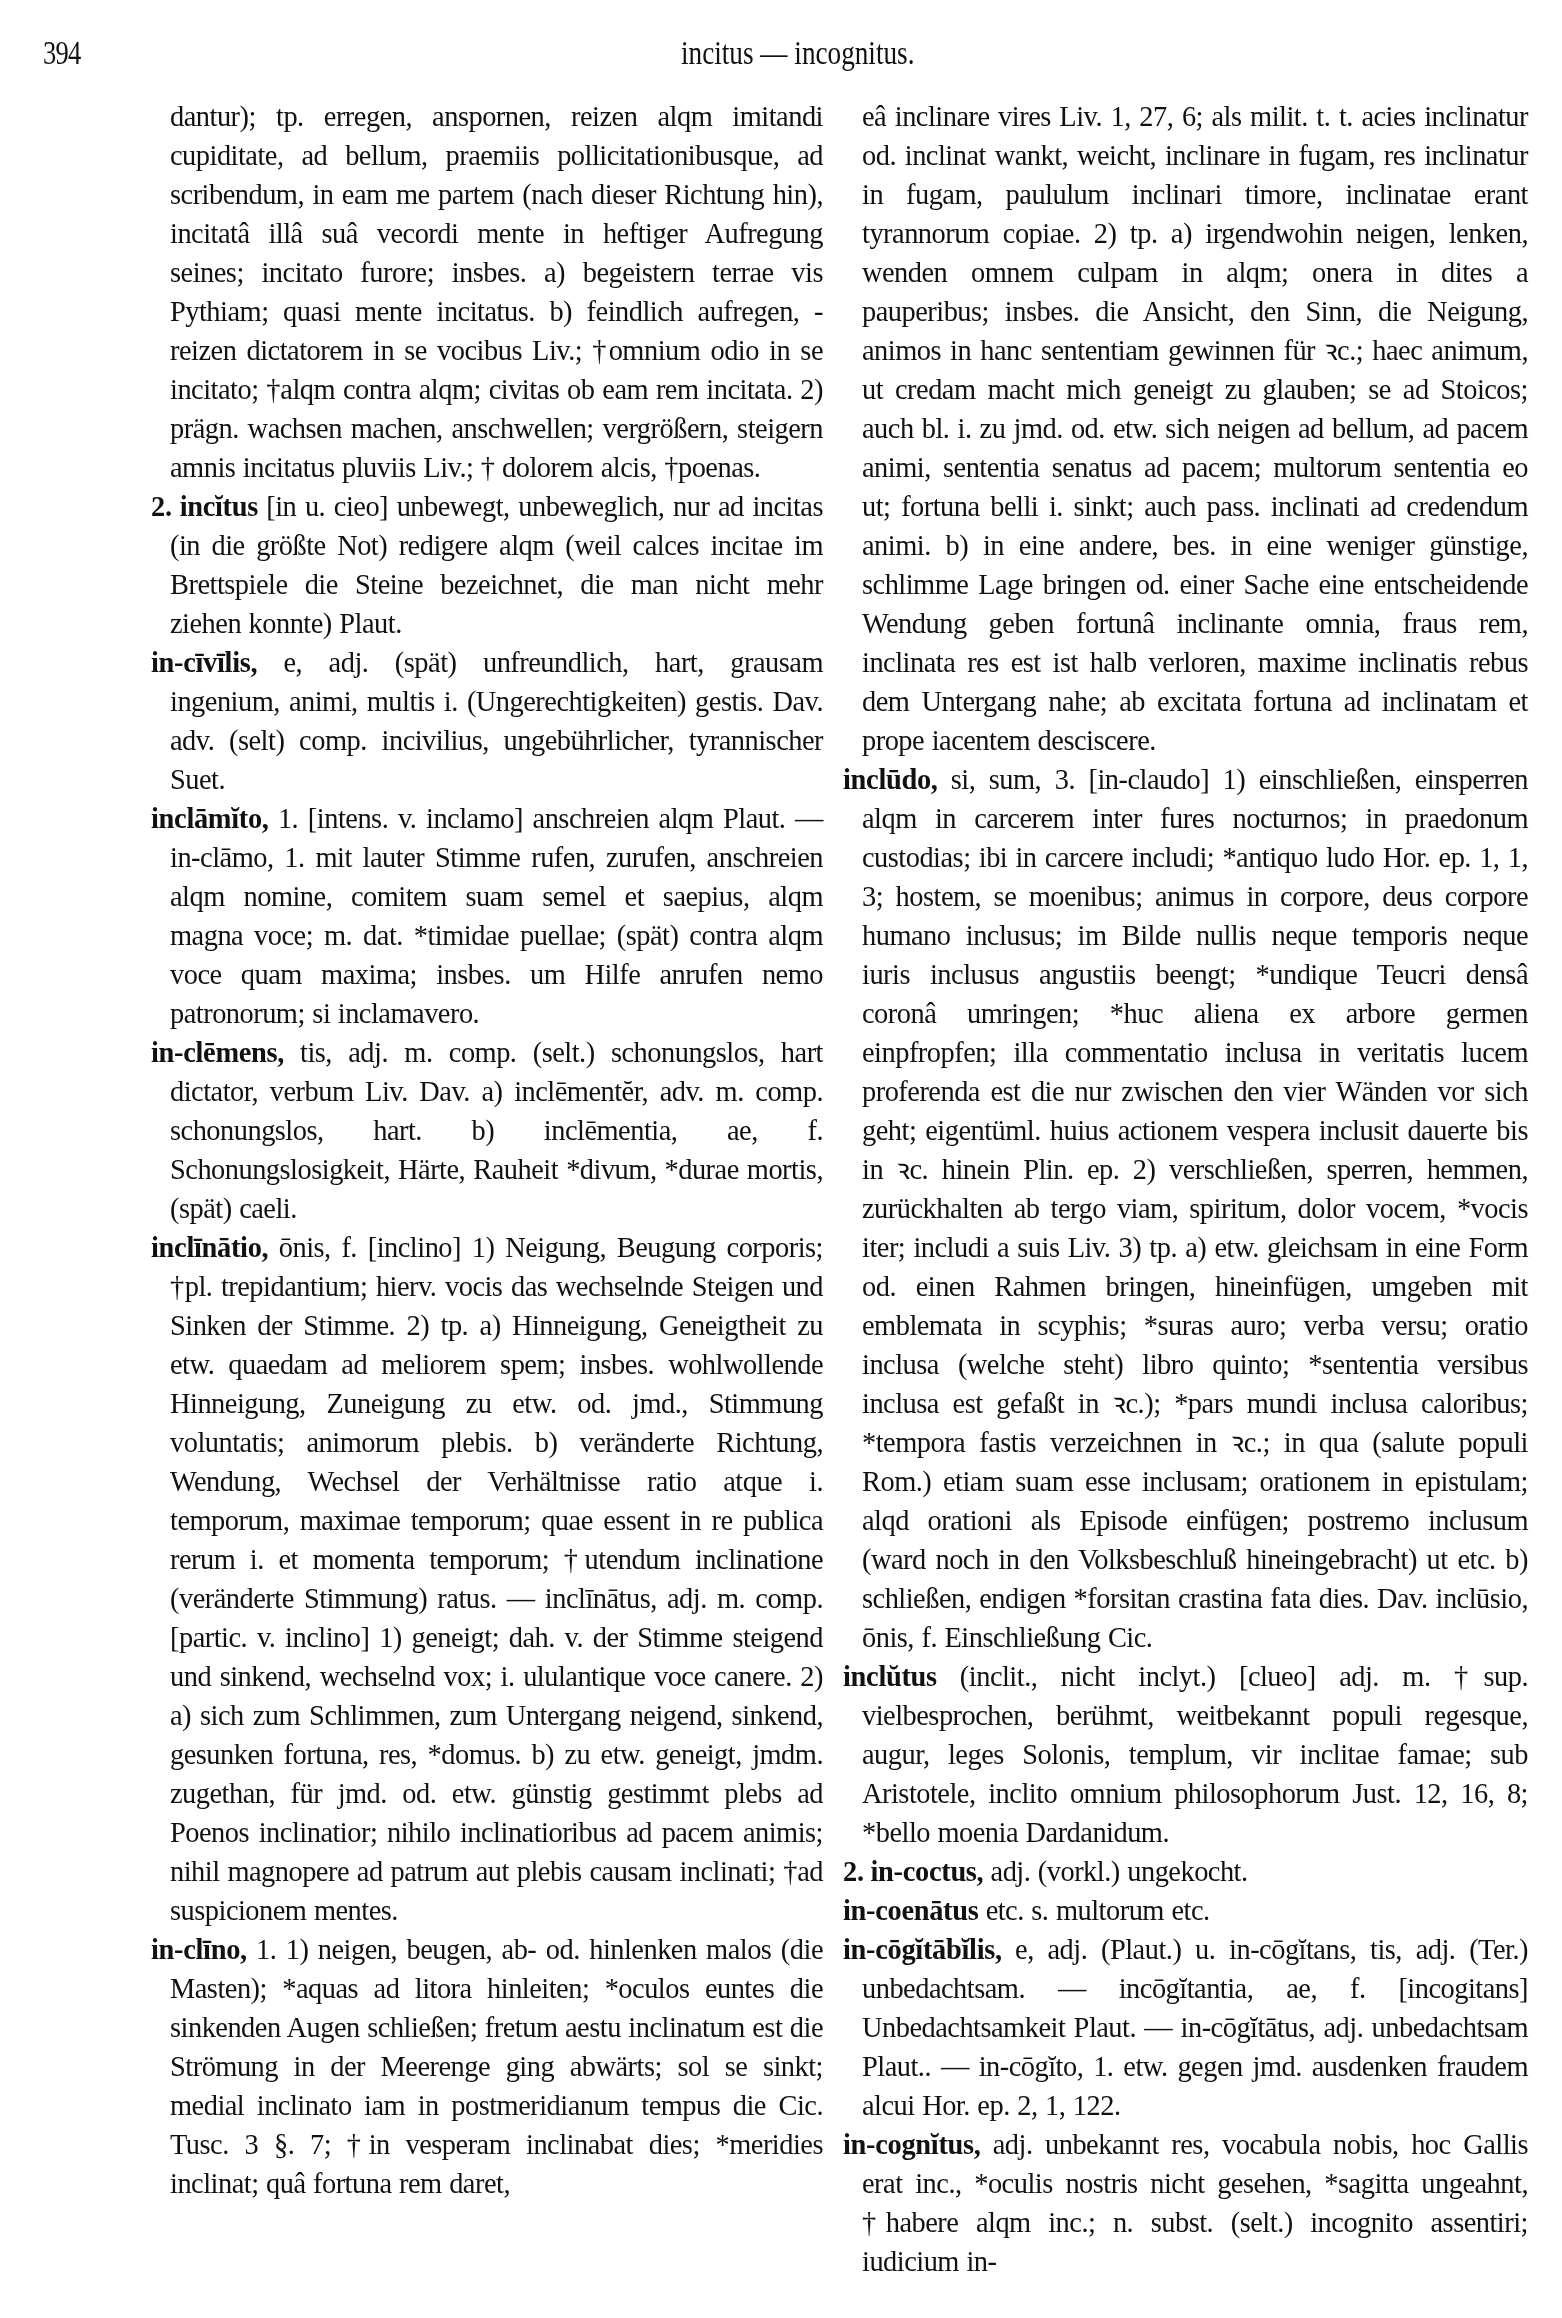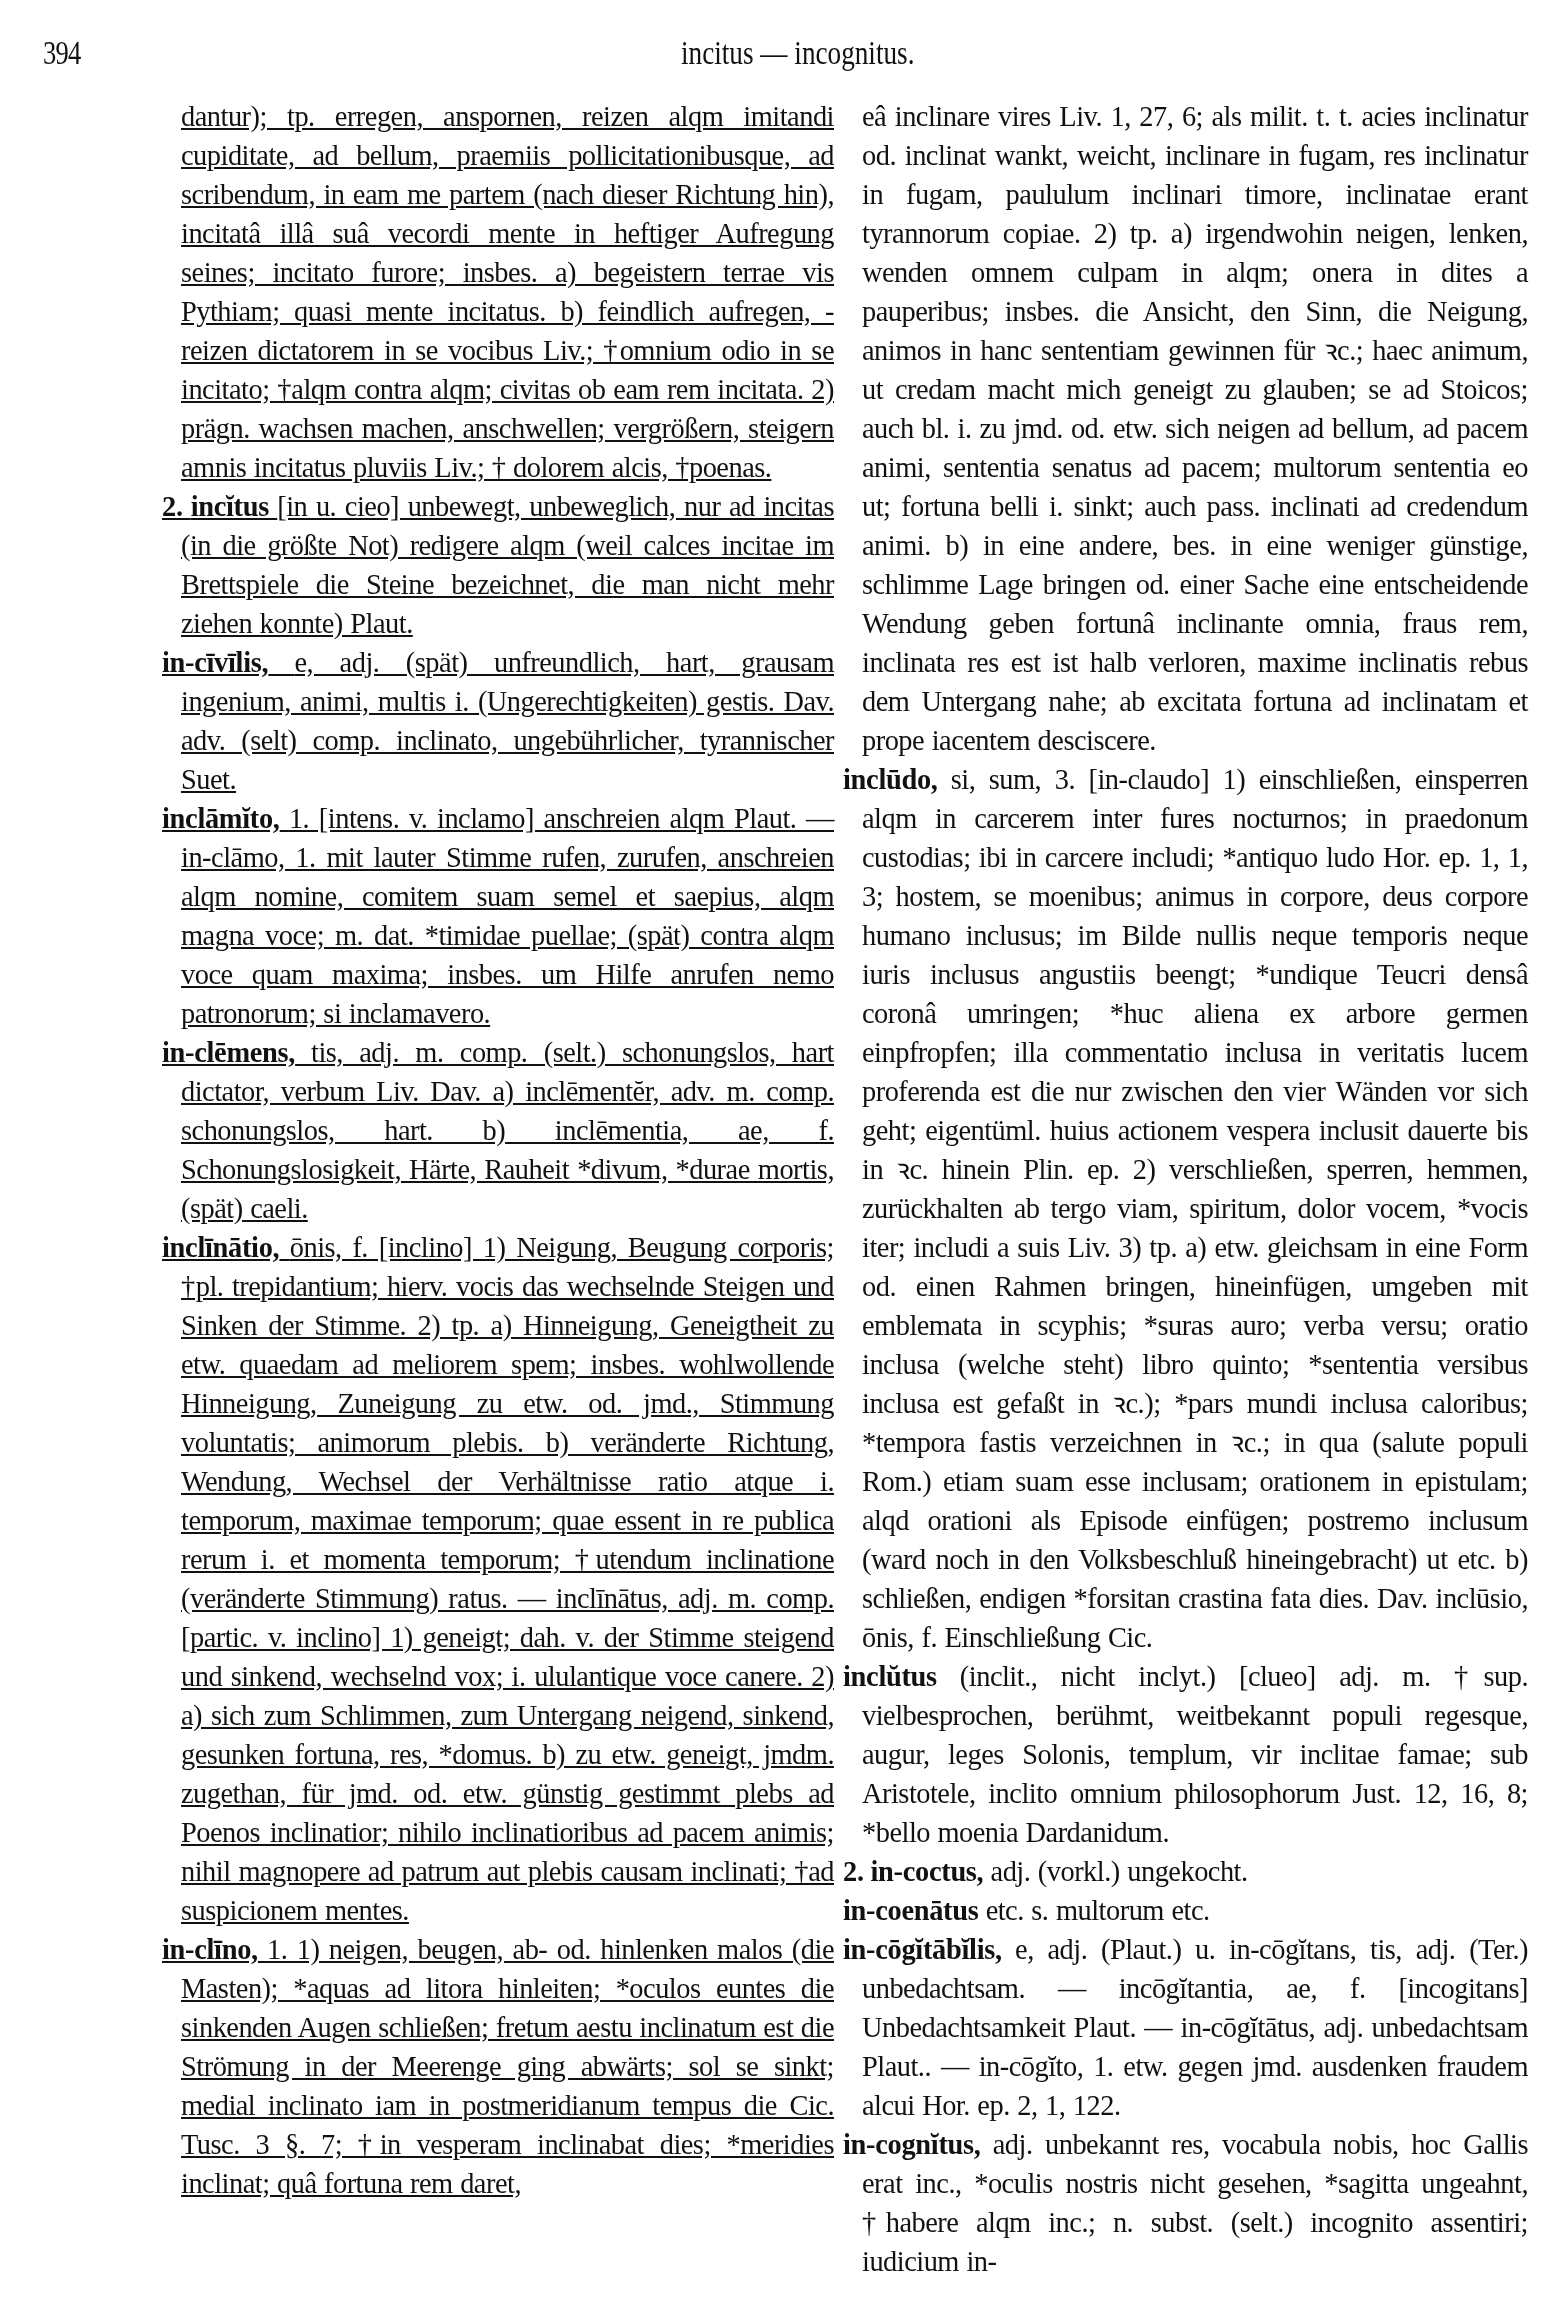--- a/index.html
+++ b/index.html
@@ -16,21 +16,21 @@
     font-size: 34px; letter-spacing: -0.9px; transform: scaleX(0.78); transform-origin: left top;
   }
   .running-title {
     position: absolute; left: 681px; top: 0px;
     font-size: 34px; transform: scaleX(0.80); transform-origin: left top; white-space: nowrap;
   }
   .col {
     position: absolute; top: 97px; width: 681px;
     font-size: 28.4px; line-height: 39px;
   }
-  .col.left { left: 162px; width: 672px; text-decoration: underline; }
+  .col.left { left: 151px; width: 672px; }
   .col.right { left: 843px; width: 685px; }
   .entry {
     padding-left: 19px; text-indent: -19px;
     text-align: justify;
     transform-origin: left top;
   }
   .txt { letter-spacing: -0.5px; word-spacing: 0.9px; }
   .hw { font-weight: bold; letter-spacing: -0.3px; }
   .cont { padding-left: 19px; text-indent: 0; }
 </style>
@@ -38,21 +38,21 @@
 <body>
 
 <div class="header">
   <span class="page-number">394</span>
   <span class="running-title">incitus — incognitus.</span>
 </div>
 
 <div class="col left" id="left-col">
     <div class="entry cont"><span class="txt">dantur); tp. erregen, anspornen, reizen alqm imitandi cupiditate, ad bellum, praemiis pollicitationibusque, ad scribendum, in eam me partem (nach dieser Richtung hin), incitatâ illâ suâ vecordi mente in heftiger Aufregung seines; incitato furore; insbes. a) begeistern terrae vis Pythiam; quasi mente incitatus. b) feindlich aufregen, -reizen dictatorem in se vocibus Liv.; †omnium odio in se incitato; †alqm contra alqm; civitas ob eam rem incitata. 2) prägn. wachsen machen, anschwellen; vergrößern, steigern amnis incitatus pluviis Liv.; † dolorem alcis, †poenas.</span></div>
     <div class="entry"><span class="hw">2. </span><span class="hw">incĭtus</span> <span class="txt">[in u. cieo] unbewegt, unbeweglich, nur ad incitas (in die größte Not) redigere alqm (weil calces incitae im Brettspiele die Steine bezeichnet, die man nicht mehr ziehen konnte) Plaut.</span></div>
-    <div class="entry"><span class="hw">in-cīvīlis,</span> <span class="txt">e, adj. (spät) unfreundlich, hart, grausam ingenium, animi, multis i. (Ungerechtigkeiten) gestis. Dav. adv. (selt) comp. inclinato, ungebührlicher, tyrannischer Suet.</span></div>
+    <div class="entry"><span class="hw">in-cīvīlis,</span> <span class="txt">e, adj. (spät) unfreundlich, hart, grausam ingenium, animi, multis i. (Ungerechtigkeiten) gestis. Dav. adv. (selt) comp. incivilius, ungebührlicher, tyrannischer Suet.</span></div>
     <div class="entry"><span class="hw">inclāmĭto,</span> <span class="txt">1. [intens. v. inclamo] anschreien alqm Plaut. — in-clāmo, 1. mit lauter Stimme rufen, zurufen, anschreien alqm nomine, comitem suam semel et saepius, alqm magna voce; m. dat. *timidae puellae; (spät) contra alqm voce quam maxima; insbes. um Hilfe anrufen nemo patronorum; si inclamavero.</span></div>
     <div class="entry"><span class="hw">in-clēmens,</span> <span class="txt">tis, adj. m. comp. (selt.) schonungslos, hart dictator, verbum Liv. Dav. a) inclēmentĕr, adv. m. comp. schonungslos, hart. b) inclēmentia, ae, f. Schonungslosigkeit, Härte, Rauheit *divum, *durae mortis, (spät) caeli.</span></div>
     <div class="entry"><span class="hw">inclīnātio,</span> <span class="txt">ōnis, f. [inclino] 1) Neigung, Beugung corporis; †pl. trepidantium; hierv. vocis das wechselnde Steigen und Sinken der Stimme. 2) tp. a) Hinneigung, Geneigtheit zu etw. quaedam ad meliorem spem; insbes. wohlwollende Hinneigung, Zuneigung zu etw. od. jmd., Stimmung voluntatis; animorum plebis. b) veränderte Richtung, Wendung, Wechsel der Verhältnisse ratio atque i. temporum, maximae temporum; quae essent in re publica rerum i. et momenta temporum; †utendum inclinatione (veränderte Stimmung) ratus. — inclīnātus, adj. m. comp. [partic. v. inclino] 1) geneigt; dah. v. der Stimme steigend und sinkend, wechselnd vox; i. ululantique voce canere. 2) a) sich zum Schlimmen, zum Untergang neigend, sinkend, gesunken fortuna, res, *domus. b) zu etw. geneigt, jmdm. zugethan, für jmd. od. etw. günstig gestimmt plebs ad Poenos inclinatior; nihilo inclinatioribus ad pacem animis; nihil magnopere ad patrum aut plebis causam inclinati; †ad suspicionem mentes.</span></div>
     <div class="entry"><span class="hw">in-clīno,</span> <span class="txt">1. 1) neigen, beugen, ab- od. hinlenken malos (die Masten); *aquas ad litora hinleiten; *oculos euntes die sinkenden Augen schließen; fretum aestu inclinatum est die Strömung in der Meerenge ging abwärts; sol se sinkt; medial inclinato iam in postmeridianum tempus die Cic. Tusc. 3 §. 7; †in vesperam inclinabat dies; *meridies inclinat; quâ fortuna rem daret,</span></div>
   </div>
 <div class="col right" id="right-col">
     <div class="entry cont"><span class="txt">eâ inclinare vires Liv. 1, 27, 6; als milit. t. t. acies inclinatur od. inclinat wankt, weicht, inclinare in fugam, res inclinatur in fugam, paululum inclinari timore, inclinatae erant tyrannorum copiae. 2) tp. a) irgendwohin neigen, lenken, wenden omnem culpam in alqm; onera in dites a pauperibus; insbes. die Ansicht, den Sinn, die Neigung, animos in hanc sententiam gewinnen für ꝛc.; haec animum, ut credam macht mich geneigt zu glauben; se ad Stoicos; auch bl. i. zu jmd. od. etw. sich neigen ad bellum, ad pacem animi, sententia senatus ad pacem; multorum sententia eo ut; fortuna belli i. sinkt; auch pass. inclinati ad credendum animi. b) in eine andere, bes. in eine weniger günstige, schlimme Lage bringen od. einer Sache eine entscheidende Wendung geben fortunâ inclinante omnia, fraus rem, inclinata res est ist halb verloren, maxime inclinatis rebus dem Untergang nahe; ab excitata fortuna ad inclinatam et prope iacentem desciscere.</span></div>
     <div class="entry"><span class="hw">inclūdo,</span> <span class="txt">si, sum, 3. [in-claudo] 1) einschließen, einsperren alqm in carcerem inter fures nocturnos; in praedonum custodias; ibi in carcere includi; *antiquo ludo Hor. ep. 1, 1, 3; hostem, se moenibus; animus in corpore, deus corpore humano inclusus; im Bilde nullis neque temporis neque iuris inclusus angustiis beengt; *undique Teucri densâ coronâ umringen; *huc aliena ex arbore germen einpfropfen; illa commentatio inclusa in veritatis lucem proferenda est die nur zwischen den vier Wänden vor sich geht; eigentüml. huius actionem vespera inclusit dauerte bis in ꝛc. hinein Plin. ep. 2) verschließen, sperren, hemmen, zurückhalten ab tergo viam, spiritum, dolor vocem, *vocis iter; includi a suis Liv. 3) tp. a) etw. gleichsam in eine Form od. einen Rahmen bringen, hineinfügen, umgeben mit emblemata in scyphis; *suras auro; verba versu; oratio inclusa (welche steht) libro quinto; *sententia versibus inclusa est gefaßt in ꝛc.); *pars mundi inclusa caloribus; *tempora fastis verzeichnen in ꝛc.; in qua (salute populi Rom.) etiam suam esse inclusam; orationem in epistulam; alqd orationi als Episode einfügen; postremo inclusum (ward noch in den Volksbeschluß hineingebracht) ut etc. b) schließen, endigen *forsitan crastina fata dies. Dav. inclūsio, ōnis, f. Einschließung Cic.</span></div>
     <div class="entry"><span class="hw">inclŭtus</span> <span class="txt">(inclit., nicht inclyt.) [clueo] adj. m. †sup. vielbesprochen, berühmt, weitbekannt populi regesque, augur, leges Solonis, templum, vir inclitae famae; sub Aristotele, inclito omnium philosophorum Just. 12, 16, 8; *bello moenia Dardanidum.</span></div>
     <div class="entry"><span class="hw">2. </span><span class="hw">in-coctus,</span> <span class="txt">adj. (vorkl.) ungekocht.</span></div>

